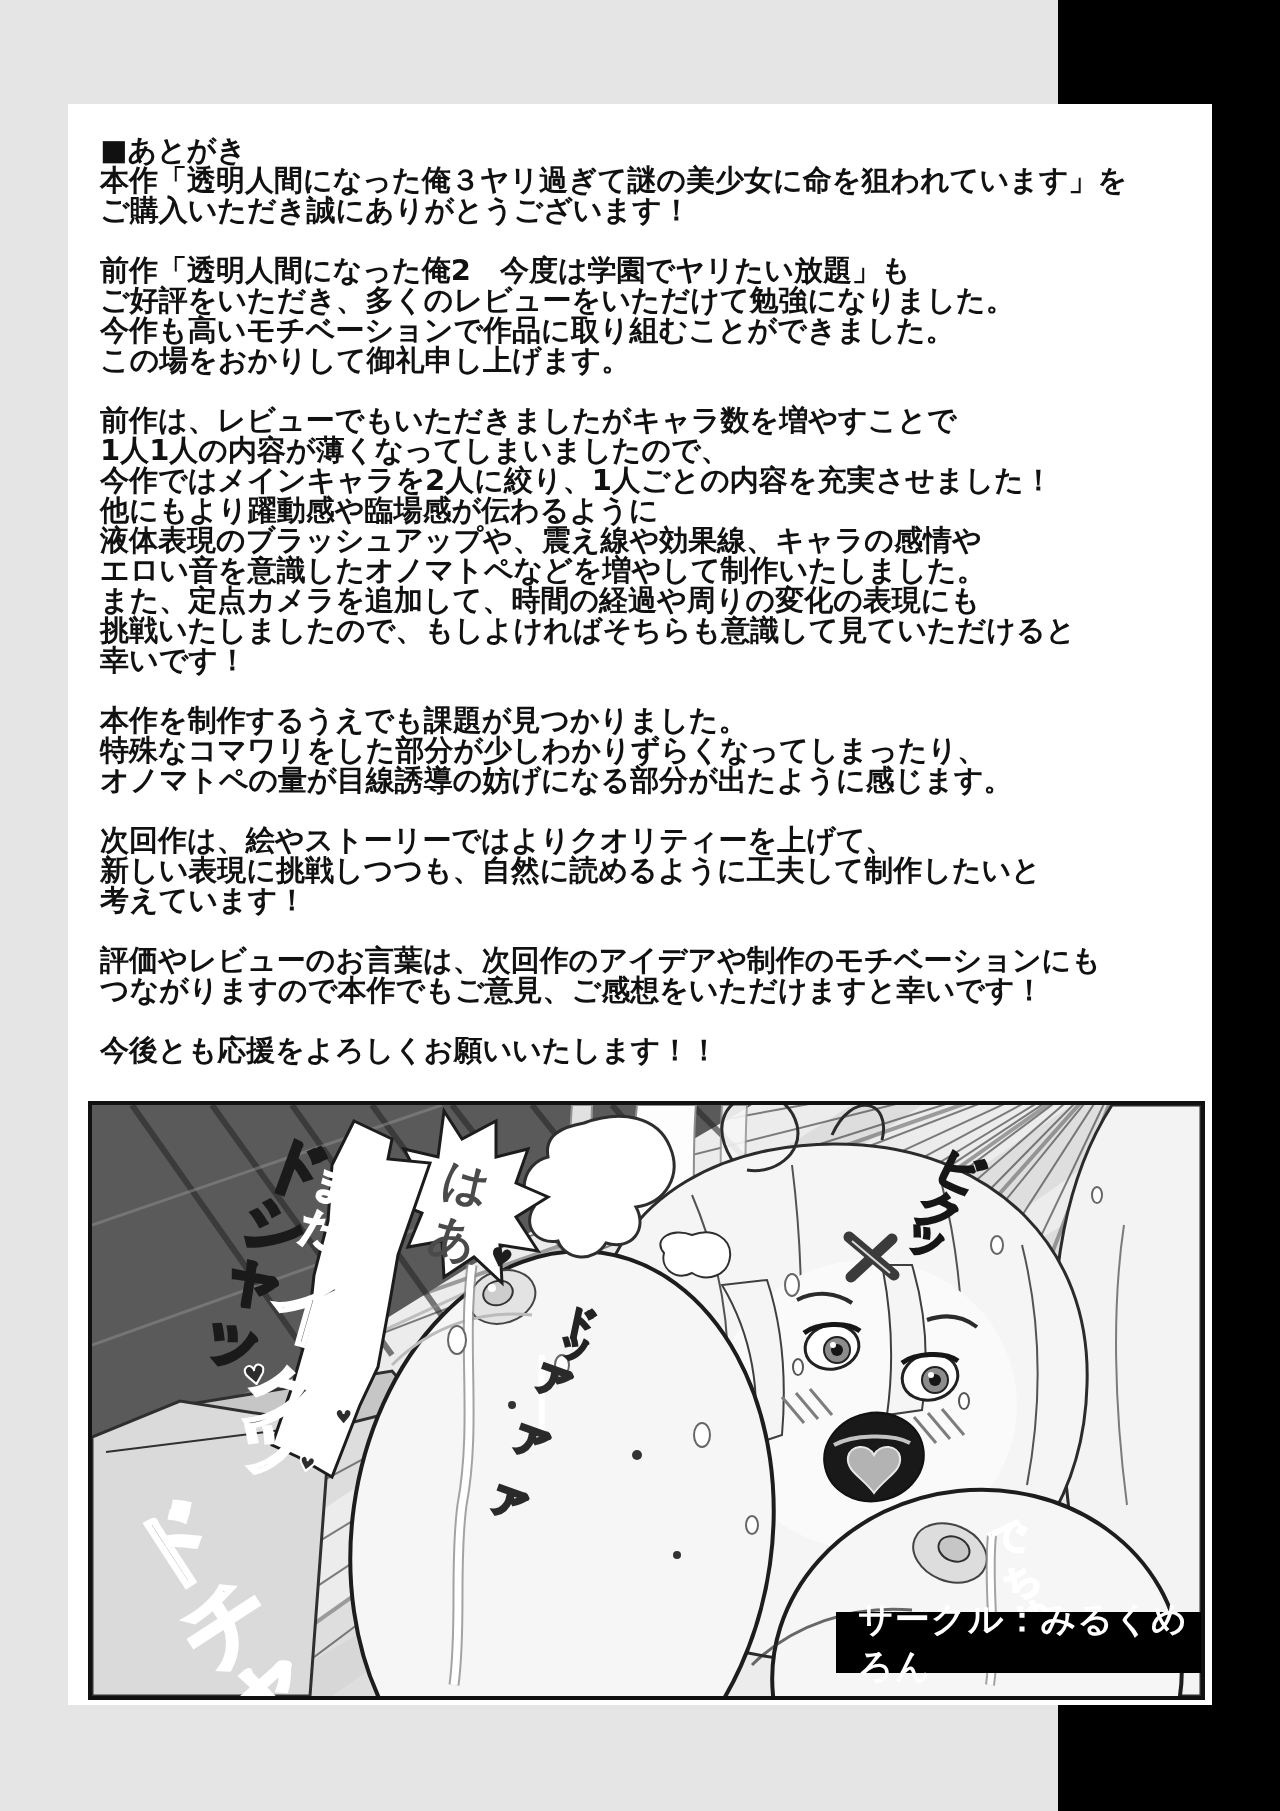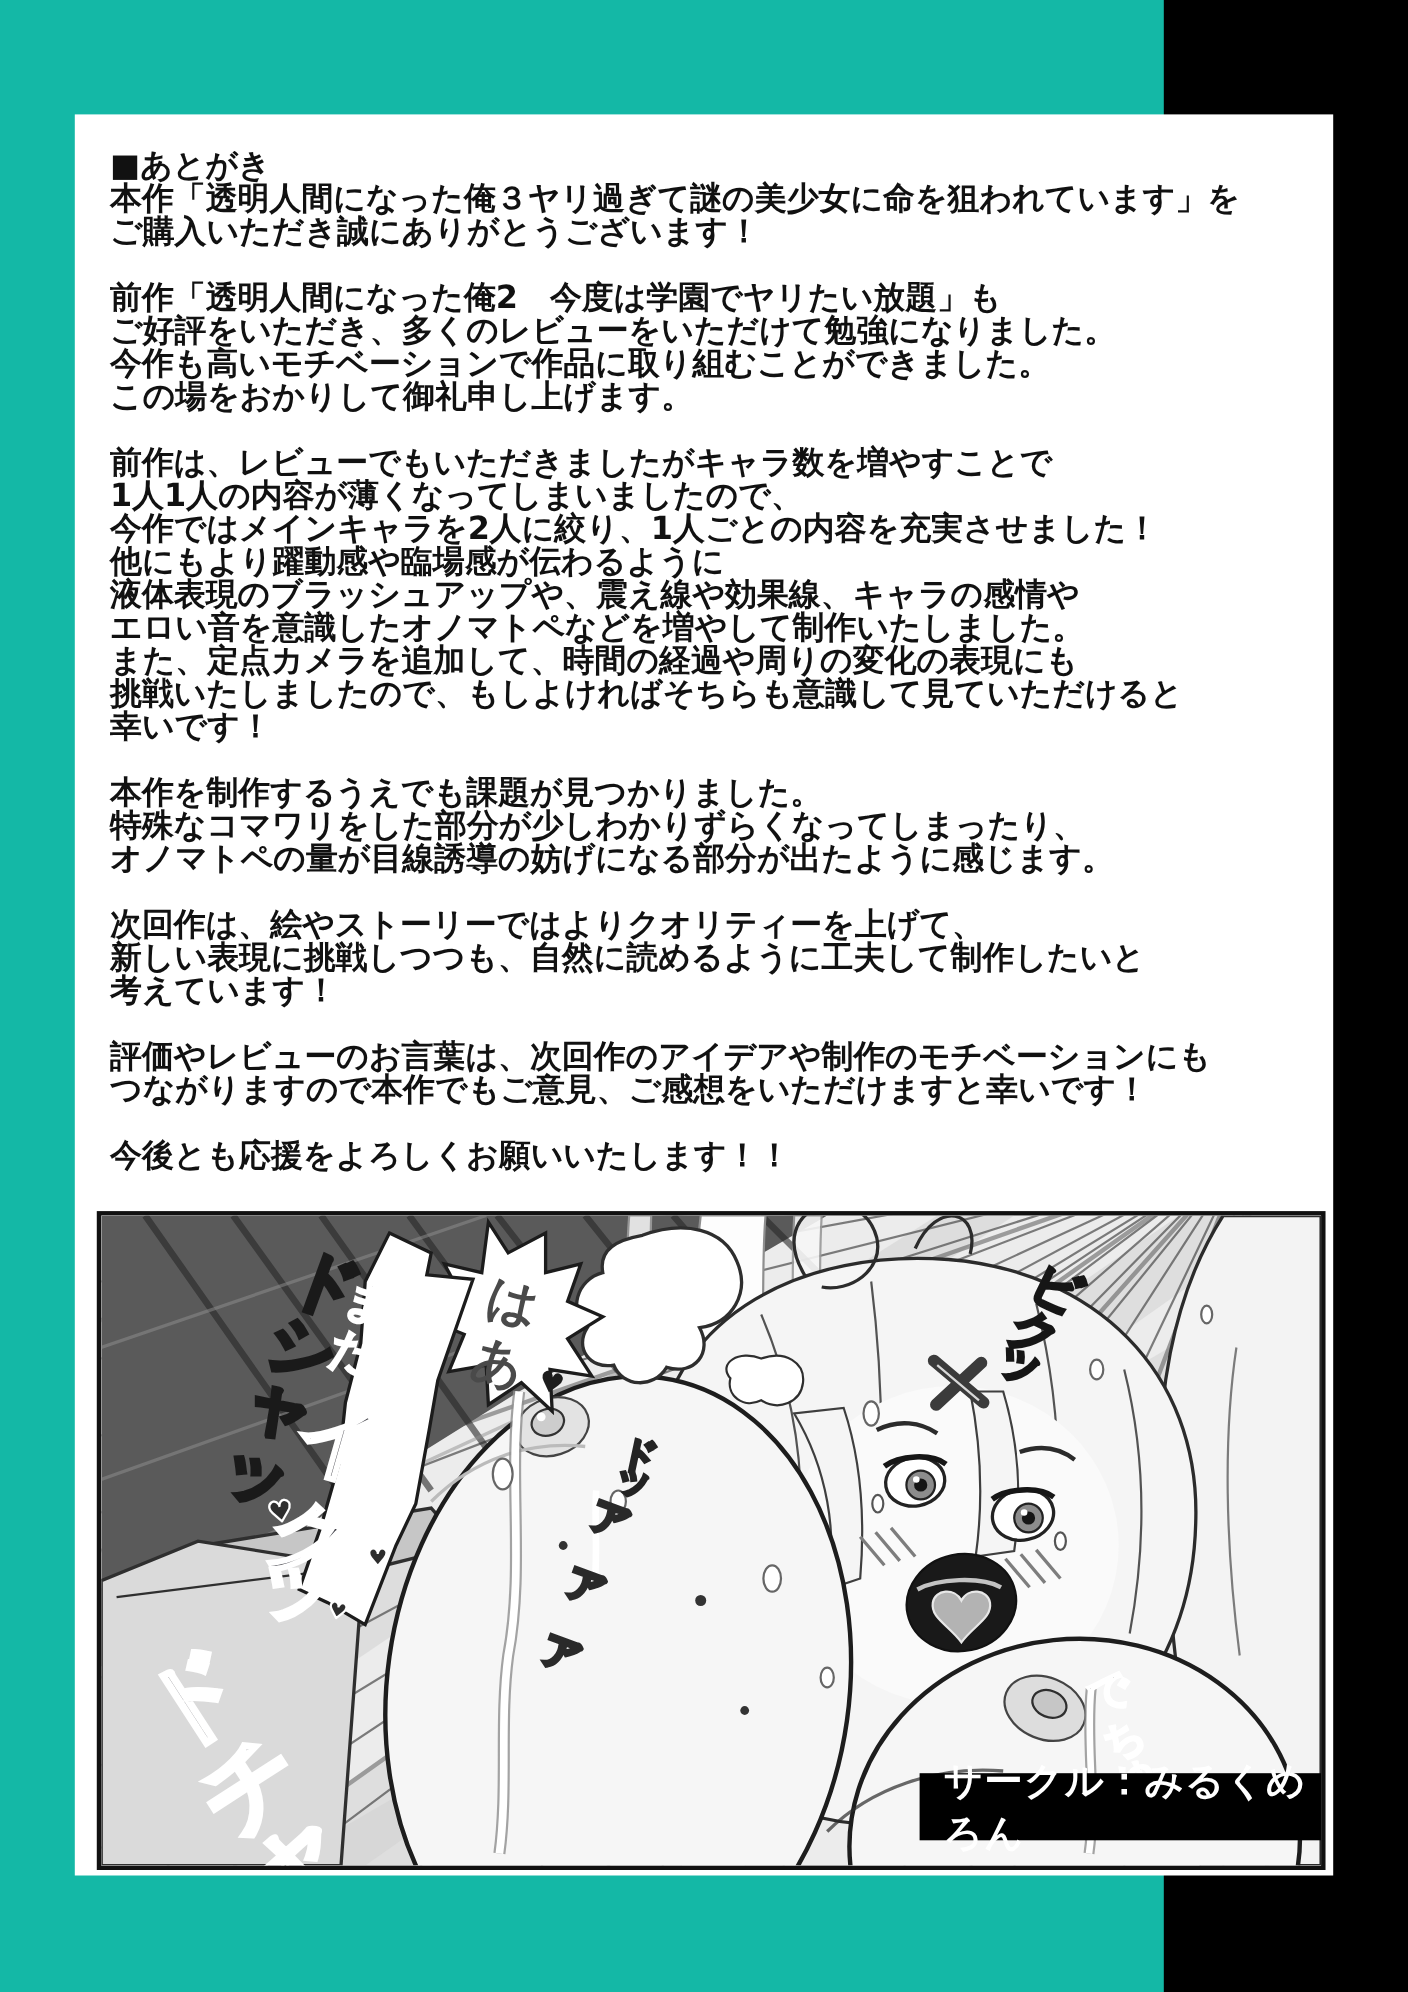--- a/index.html
+++ b/index.html
@@ -1,17 +1,17 @@
 <!DOCTYPE html>
 <html><head>
 <meta charset="utf-8">
 <style>
   html,body{margin:0;padding:0;width:1280px;height:1811px;overflow:hidden;
     background:#000;font-family:"DejaVu Sans","Liberation Sans",sans-serif;}
-  .frame{position:absolute;left:0;top:0;width:1058px;height:1811px;background:#14b8a6;}
+  .frame{position:absolute;left:0;top:0;width:1058px;height:1811px;background:#e5e5e5;}
   .paper{position:absolute;left:68px;top:104px;width:1144px;height:1601px;background:#fff;}
   .afterword{position:absolute;left:32px;top:31px;width:1090px;
     font-size:29px;line-height:30px;font-weight:bold;color:#111;
     white-space:pre-line;letter-spacing:0;}
   .panel{position:absolute;left:20px;top:997px;width:1117px;height:599px;
     border:4px solid #111;box-sizing:border-box;background:#ececec;overflow:hidden;}
   .panel svg{position:absolute;left:0;top:0;z-index:1;}
   .sfx{position:absolute;z-index:3;writing-mode:vertical-rl;text-orientation:upright;
     font-weight:bold;line-height:1;white-space:nowrap;pointer-events:none;}
   .sfx-splash{left:150px;top:-15px;font-size:62px;color:#fff;

